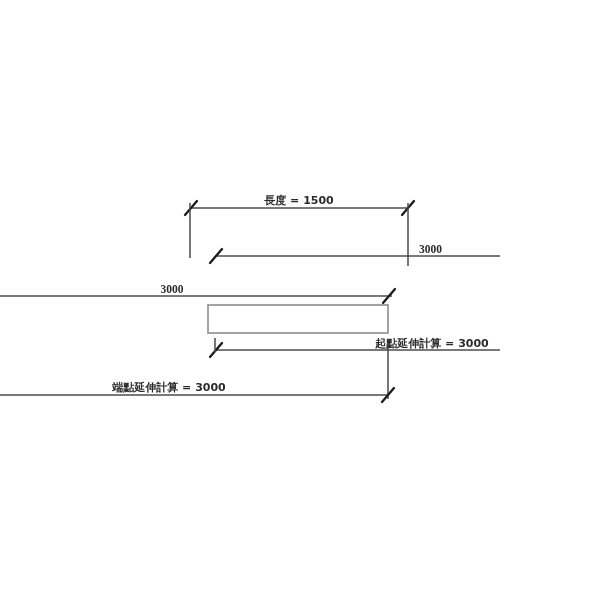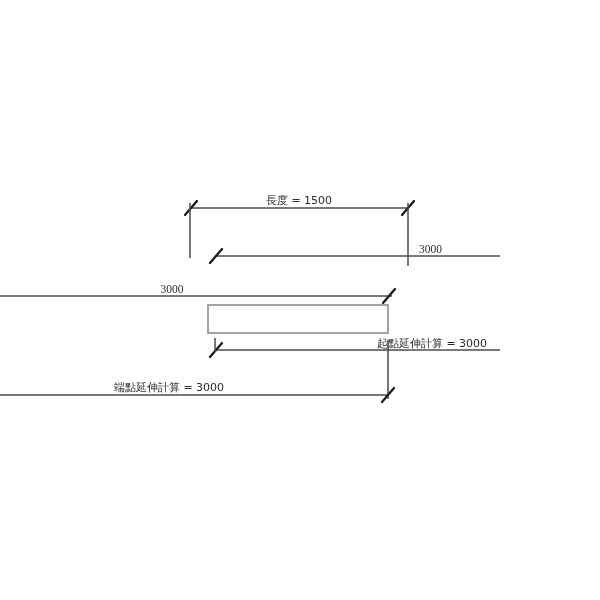--- a/index.html
+++ b/index.html
@@ -10,20 +10,21 @@
   }
   body {
     font-family: "Liberation Serif", "DejaVu Serif", serif;
   }
   #canvas-root {
     position: relative;
     width: 500px;
     height: 600px;
     background: #ffffff;
     overflow: hidden;
+    font-weight: bold;
   }
   #drawing-svg {
     position: absolute;
     top: 0;
     left: 0;
     width: 600px;
     height: 600px;
     display: block;
   }
   .dim-line {

